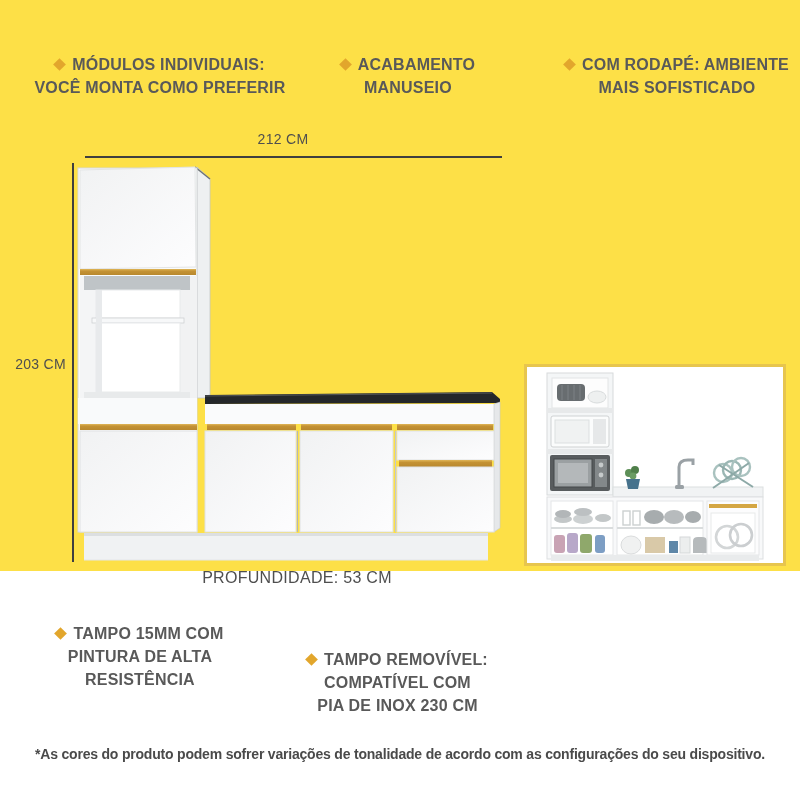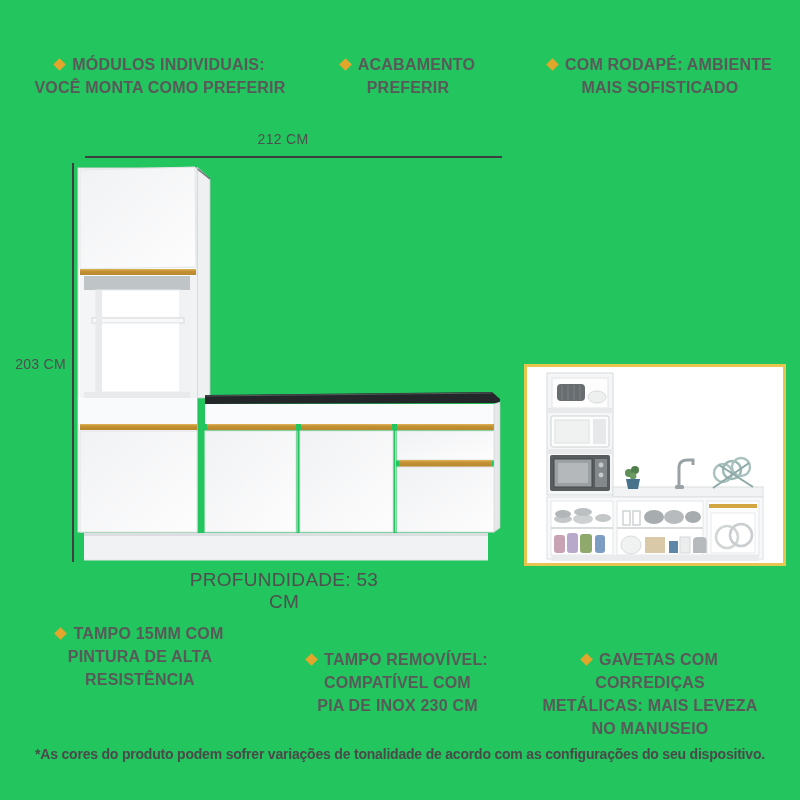--- a/index.html
+++ b/index.html
@@ -1,34 +1,34 @@
 <!DOCTYPE html>
 <html><head>
 <meta charset="utf-8">
 <style>
   html,body{margin:0;padding:0;width:800px;height:800px;background:#ffffff;overflow:hidden;
     font-family:"Liberation Sans","DejaVu Sans",sans-serif;}
-  #canvas{position:relative;width:800px;height:800px;background:#22c55e;}
+  #canvas{position:relative;width:800px;height:571px;background:#fde047;}
 
   .feature{position:absolute;text-align:center;color:#595959;font-weight:bold;
     font-size:16px;line-height:23px;letter-spacing:.2px;}
   .diamond{display:inline-block;width:9px;height:9px;background:#E2A62C;
     transform:rotate(45deg);margin-right:8px;margin-bottom:1px;}
 
   .dim-label{position:absolute;color:#4f4f4f;font-size:14px;letter-spacing:.3px;}
 
   #feat-top-1{left:20px;top:53px;width:280px;}
   #feat-top-2{left:318px;top:53px;width:180px;}
-  #feat-top-3{left:545px;top:53px;width:230px;}
+  #feat-top-3{left:562px;top:53px;width:230px;}
 
   #diagram-svg{position:absolute;left:0;top:130px;}
 
   #label-width{left:223px;top:131px;width:120px;text-align:center;}
   #label-height{left:0px;top:356px;width:66px;text-align:right;}
-  #label-depth{left:174px;top:569px;width:220px;text-align:center;font-size:19px;}
+  #label-depth{left:187px;top:569px;width:220px;text-align:center;font-size:16px;}
 
   #photo-box{position:absolute;left:524px;top:364px;width:256px;height:196px;
     border:3px solid #E7C54E;background:#fff;}
 
   #feat-bot-1{left:30px;top:622px;width:220px;}
   #feat-bot-2{left:295px;top:648px;width:205px;}
   #feat-bot-3{left:535px;top:648px;width:230px;}
 
   #disclaimer{position:absolute;left:0;top:746px;width:800px;text-align:center;
     color:#4a4a4a;font-weight:bold;font-size:14px;letter-spacing:-.2px;}
@@ -37,21 +37,21 @@
 <body>
 
 <div id="canvas">
 
   <div class="feature" id="feat-top-1">
     <div><span class="diamond"></span><span>MÓDULOS INDIVIDUAIS:</span></div>
     <div><span>VOCÊ MONTA COMO PREFERIR</span></div>
   </div>
   <div class="feature" id="feat-top-2">
     <div><span class="diamond"></span><span>ACABAMENTO</span></div>
-    <div><span>PREFERIR</span></div>
+    <div><span>MANUSEIO</span></div>
   </div>
   <div class="feature" id="feat-top-3">
     <div><span class="diamond"></span><span>COM RODAPÉ: AMBIENTE</span></div>
     <div><span>MAIS SOFISTICADO</span></div>
   </div>
 
   <svg id="diagram-svg" width="520" height="470" viewBox="0 0 520 470">
     <defs>
       <linearGradient id="gradDoor" x1="0" y1="0" x2="1" y2="1">
         <stop offset="0" stop-color="#f1f2f3"></stop>
@@ -214,21 +214,16 @@
   <div class="feature" id="feat-bot-1">
     <div><span class="diamond"></span><span>TAMPO 15MM COM</span></div>
     <div><span>PINTURA DE ALTA</span></div>
     <div><span>RESISTÊNCIA</span></div>
   </div>
   <div class="feature" id="feat-bot-2">
     <div><span class="diamond"></span><span>TAMPO REMOVÍVEL:</span></div>
     <div><span>COMPATÍVEL COM</span></div>
     <div><span>PIA DE INOX 230 CM</span></div>
   </div>
-  <div class="feature" id="feat-bot-3">
-    <div><span class="diamond"></span><span>GAVETAS COM CORREDIÇAS</span></div>
-    <div><span>METÁLICAS: MAIS LEVEZA</span></div>
-    <div><span>NO MANUSEIO</span></div>
-  </div>
 
   <div id="disclaimer">*As cores do produto podem sofrer variações de tonalidade de acordo com as configurações do seu dispositivo.</div>
 
 </div>
 
 </body></html>

